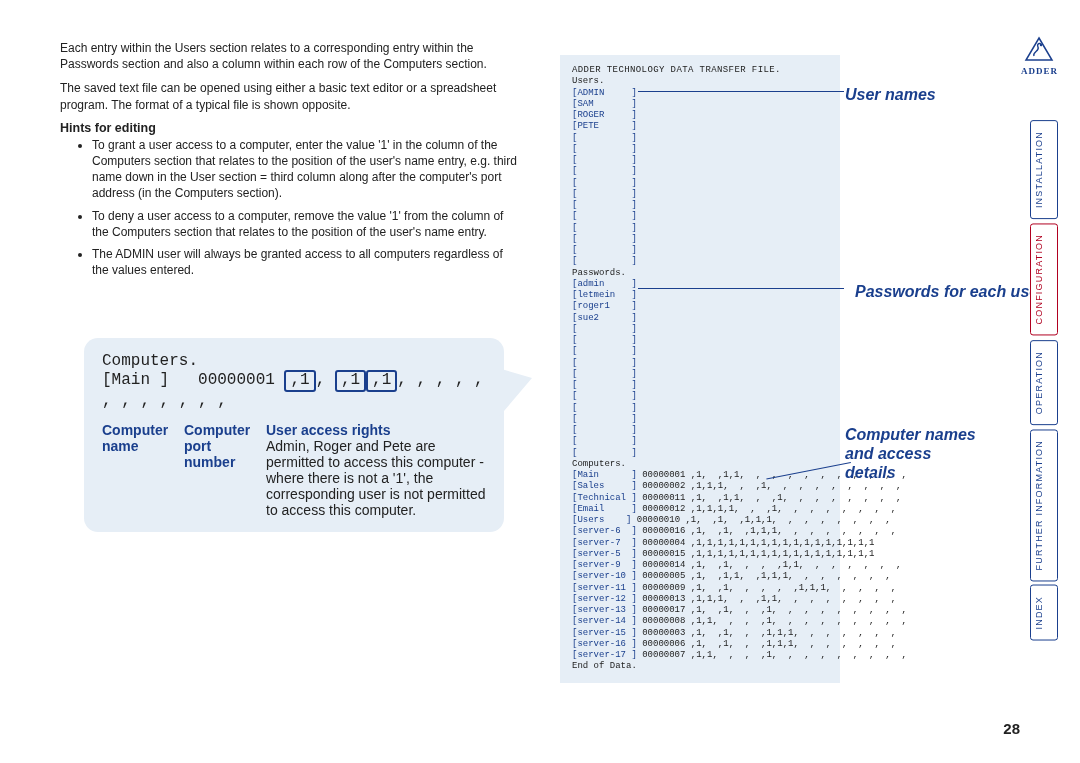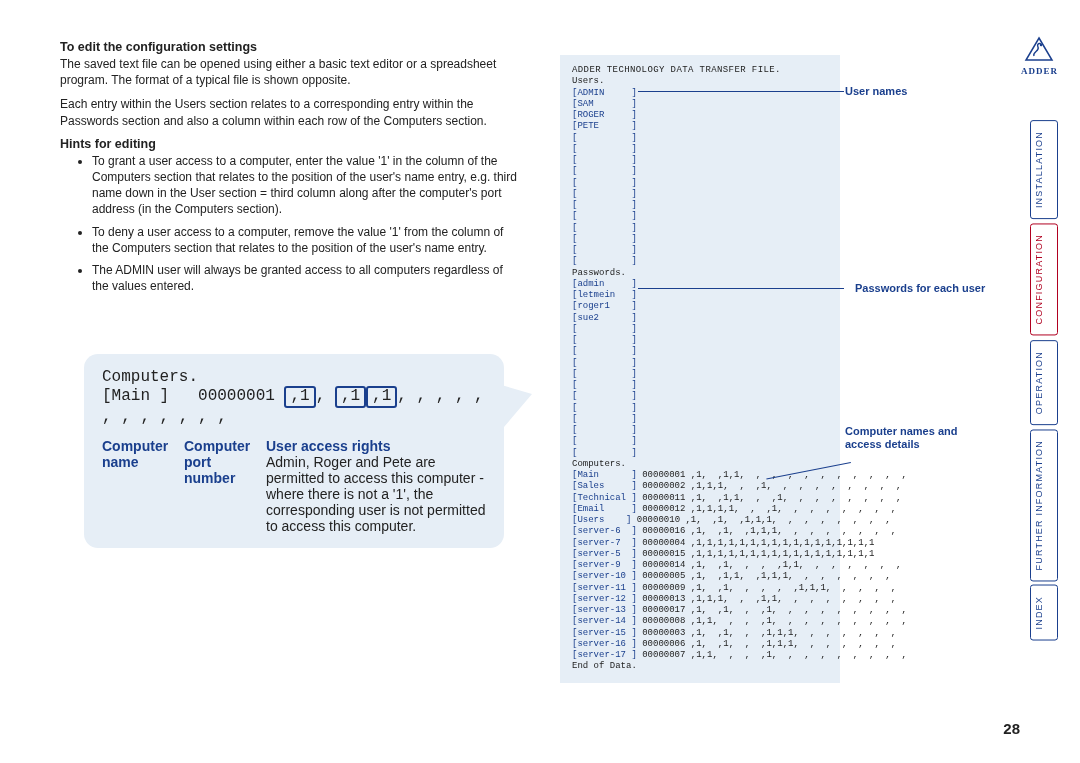--- a/index.html
+++ b/index.html
@@ -62,22 +62,23 @@
     white-space: pre;
     width: 280px;
   }
   .bn { color: #1a3f8d; }
   .section-head { font-size: 9px; letter-spacing: 0.4px; }
 
   .side-label {
     position: absolute;
     color: #1a3f8d;
     font-weight: bold;
-    font-size: 11px;
+    font-size: 16px;
     line-height: 1.2;
+    font-style: italic;
   }
   .side-label.user-names { left: 845px; top: 85px; }
   .side-label.passwords  { left: 845px; top: 282px; padding-left: 10px; }
   .side-label.computers  { left: 845px; top: 425px; width: 140px; }
 
   .annot-line {
     position: absolute;
     border-top: 1px solid #1a3f8d;
   }
   .annot-line.un { left: 638px; top: 91px; width: 206px; transform: rotate(0deg); }
@@ -124,23 +125,22 @@
     right: 60px;
     bottom: 26px;
     font-size: 15px;
     font-weight: bold;
   }
 </style>
 </head>
 <body>
 
 <div class="left-col">
-  <h4>To edit the configuration settings</h4>
+  <p>Each entry within the Users section relates to a corresponding entry within the Passwords section and also a column within each row of the Computers section.</p>
   <p>The saved text file can be opened using either a basic text editor or a spreadsheet program. The format of a typical file is shown opposite.</p>
-  <p>Each entry within the Users section relates to a corresponding entry within the Passwords section and also a column within each row of the Computers section.</p>
   <h4>Hints for editing</h4>
   <ul>
     <li>To grant a user access to a computer, enter the value '1' in the column of the Computers section that relates to the position of the user's name entry, e.g. third name down in the User section = third column along after the computer's port address (in the Computers section).</li>
     <li>To deny a user access to a computer, remove the value '1' from the column of the Computers section that relates to the position of the user's name entry.</li>
     <li>The ADMIN user will always be granted access to all computers regardless of the values entered.</li>
   </ul>
 
   <div class="callout-bubble">
     <div class="big-line">Computers.</div>
     <div class="big-line">

